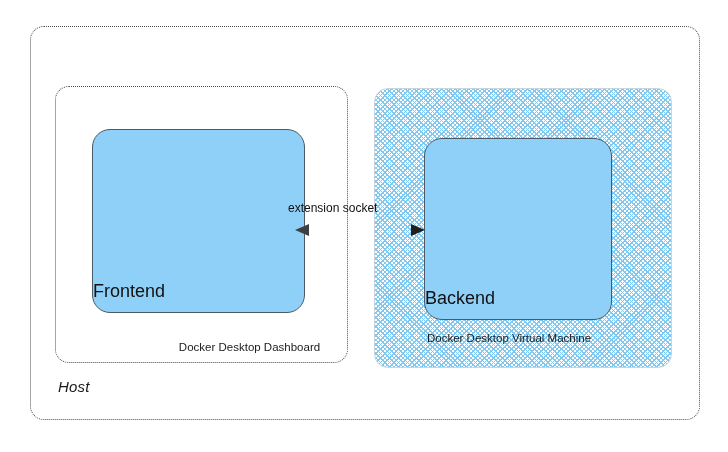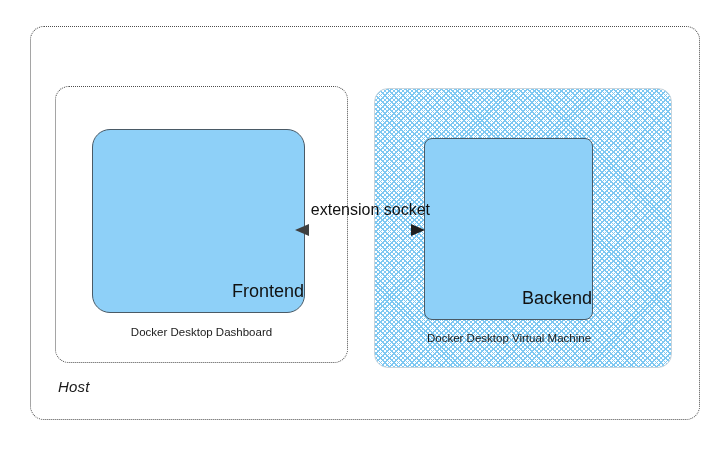--- a/index.html
+++ b/index.html
@@ -57,26 +57,27 @@
     height: 277px;
     border: 1px dotted #4d4d4d;
     border-radius: 14px;
     box-sizing: border-box;
     background: #ffffff;
   }
 
   .dashboard-caption {
     position: absolute;
     left: 55px;
-    top: 326px;
+    top: 341px;
     width: 293px;
     text-align: center;
     font-size: 11.5px;
     color: #1a1a1a;
     white-space: nowrap;
+    padding-left: 48px;
   }
 
   
   .vm-boundary {
     position: absolute;
     left: 374px;
     top: 88px;
     width: 298px;
     height: 280px;
     border: 1px solid #c9d4db;
@@ -111,57 +112,56 @@
     border: 1.3px solid #4a5a66;
     border-radius: 18px;
     box-sizing: border-box;
   }
 
   .service-box .service-label {
     position: absolute;
     left: 0;
     right: 0;
     bottom: 10px;
-    text-align: right;
+    text-align: left;
     font-size: 18px;
     color: #111111;
     white-space: nowrap;
   }
 
   .frontend-box {
     left: 92px;
     top: 129px;
     width: 213px;
     height: 184px;
   }
 
   .backend-box {
     left: 424px;
     top: 138px;
-    width: 169px;
+    width: 188px;
     height: 182px;
-    border-radius: 8px;
   }
 
   
   .connector {
     position: absolute;
     left: 292px;
     top: 217px;
     width: 134px;
     height: 26px;
   }
 
   .connector-label {
     position: absolute;
     left: 288px;
     top: 201px;
     width: 142px;
-    text-align: right;
-    font-size: 16px;
+    text-align: left;
+    font-size: 12px;
     color: #111111;
     white-space: nowrap;
   }
 </style>
 </head>
 <body>
 
 <div id="canvas">
 
   <div class="host-boundary"></div>

